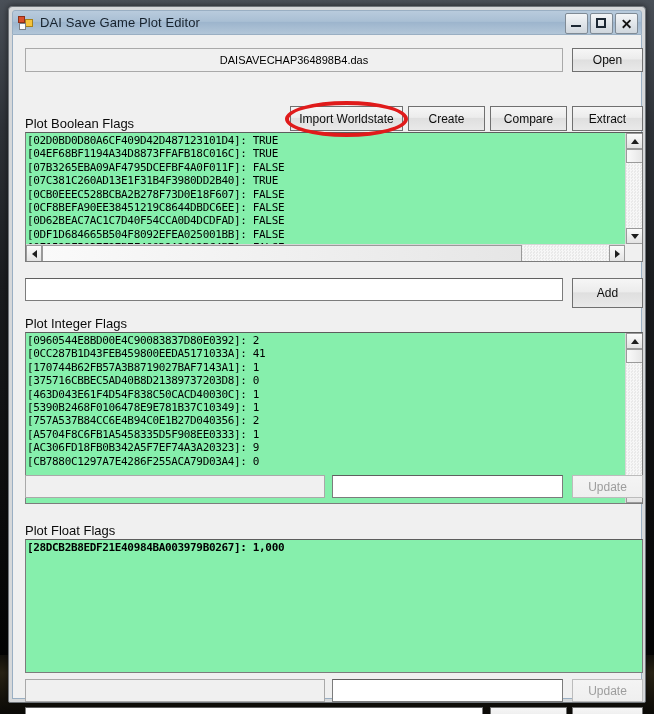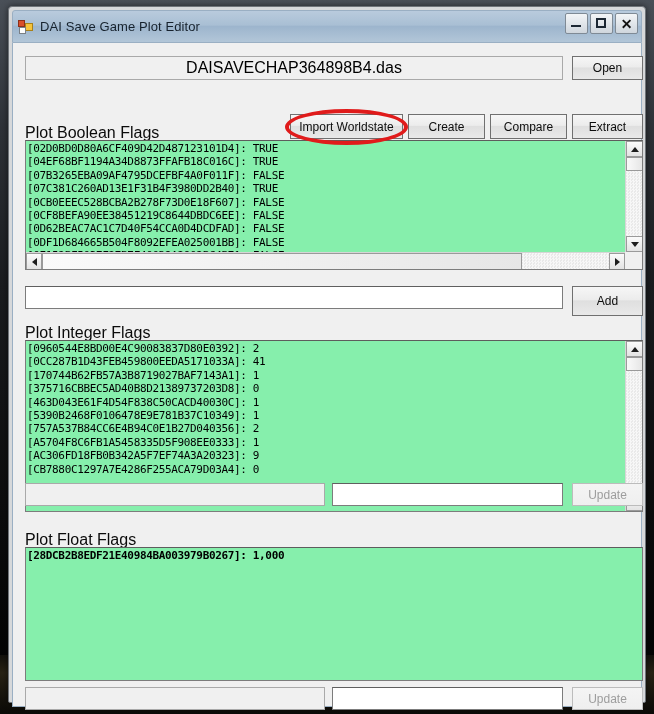--- a/index.html
+++ b/index.html
@@ -37,21 +37,21 @@
     height: 697px;
     background: #d6d8da;
     border: 1px solid #6f7479;
     border-radius: 4px 4px 2px 2px;
     box-shadow: 0 0 6px rgba(0,0,0,.55);
     box-sizing: border-box;
     padding: 3px;
   }
   #titlebar {
     position: relative;
-    height: 33px;
+    height: 25px;
     background: linear-gradient(180deg,#b9cbdd 0%, #a9bfd4 45%, #9db5cd 50%, #b2c6d8 100%);
     border: 1px solid #9aafc3;
     border-radius: 3px 3px 0 0;
     box-sizing: border-box;
     display: flex;
     align-items: center;
   }
   #app-icon {
     width: 16px; height: 16px;
     margin-left: 5px; margin-right: 6px;
@@ -128,36 +128,36 @@
     color: #9d9d9d;
     border-color: #bcbcbc;
     background: linear-gradient(180deg,#f4f4f4 0%, #efefef 100%);
   }
   .wtext {
     position: absolute;
     background: #ffffff;
     border: 1px solid #7c7c7c;
     border-top-color: #5f5f5f;
     box-sizing: border-box;
-    font-size: 16px;
+    font-size: 11px;
     color: #000;
     display: flex;
     align-items: center;
     padding: 0 3px;
     overflow: hidden;
     white-space: nowrap;
   }
   .wtext.readonly {
     background: #f0f0f0;
     border: 1px solid #a9a9a9;
   }
   .wtext.center { justify-content: center; }
   .wlabel {
     position: absolute;
-    font-size: 16px;
+    font-size: 13px;
     color: #0b0b0b;
     white-space: nowrap;
   }
 
   
   .wlist {
     position: absolute;
     background: #86efac;
     border: 1px solid #7c7c7c;
     border-top-color: #5d5d5d;

